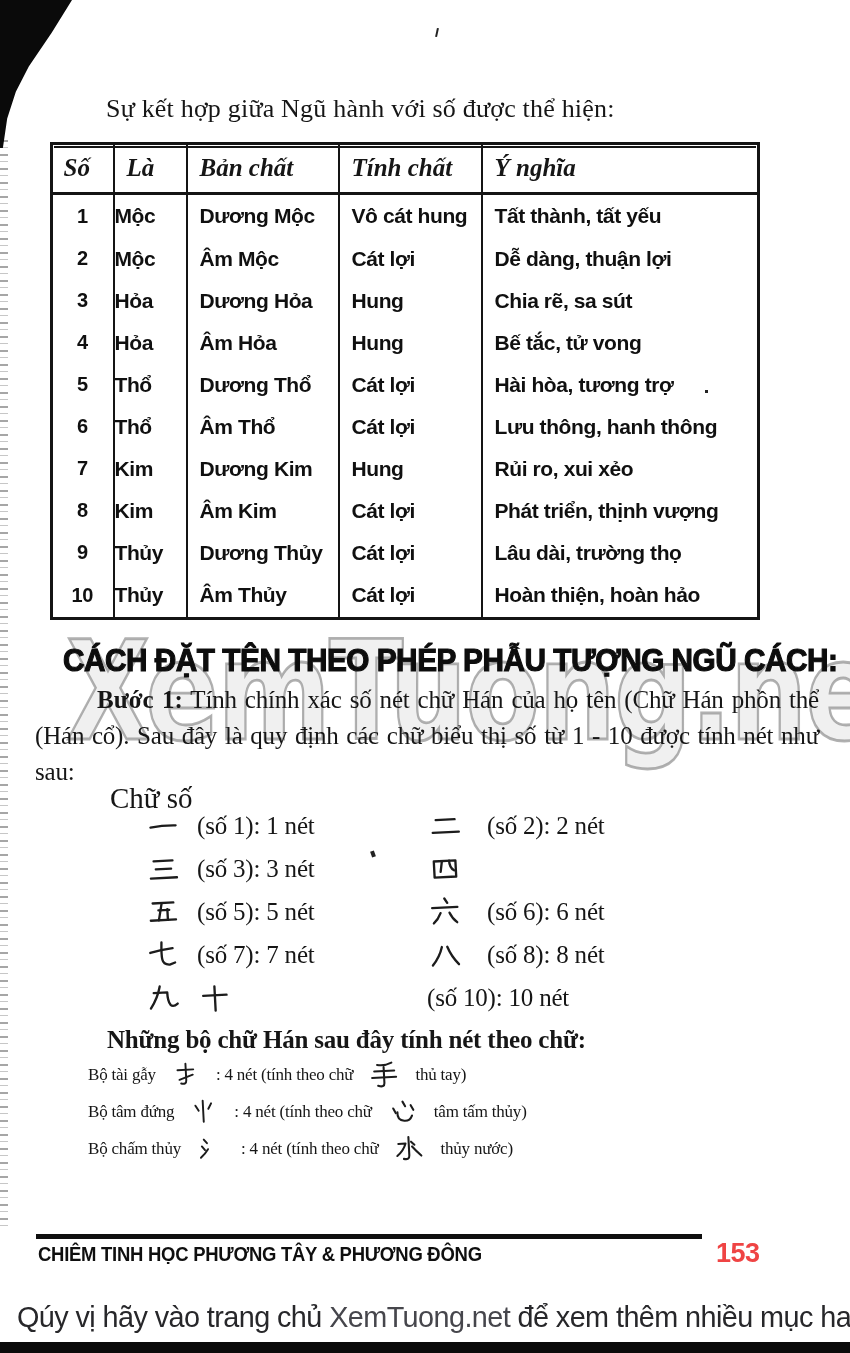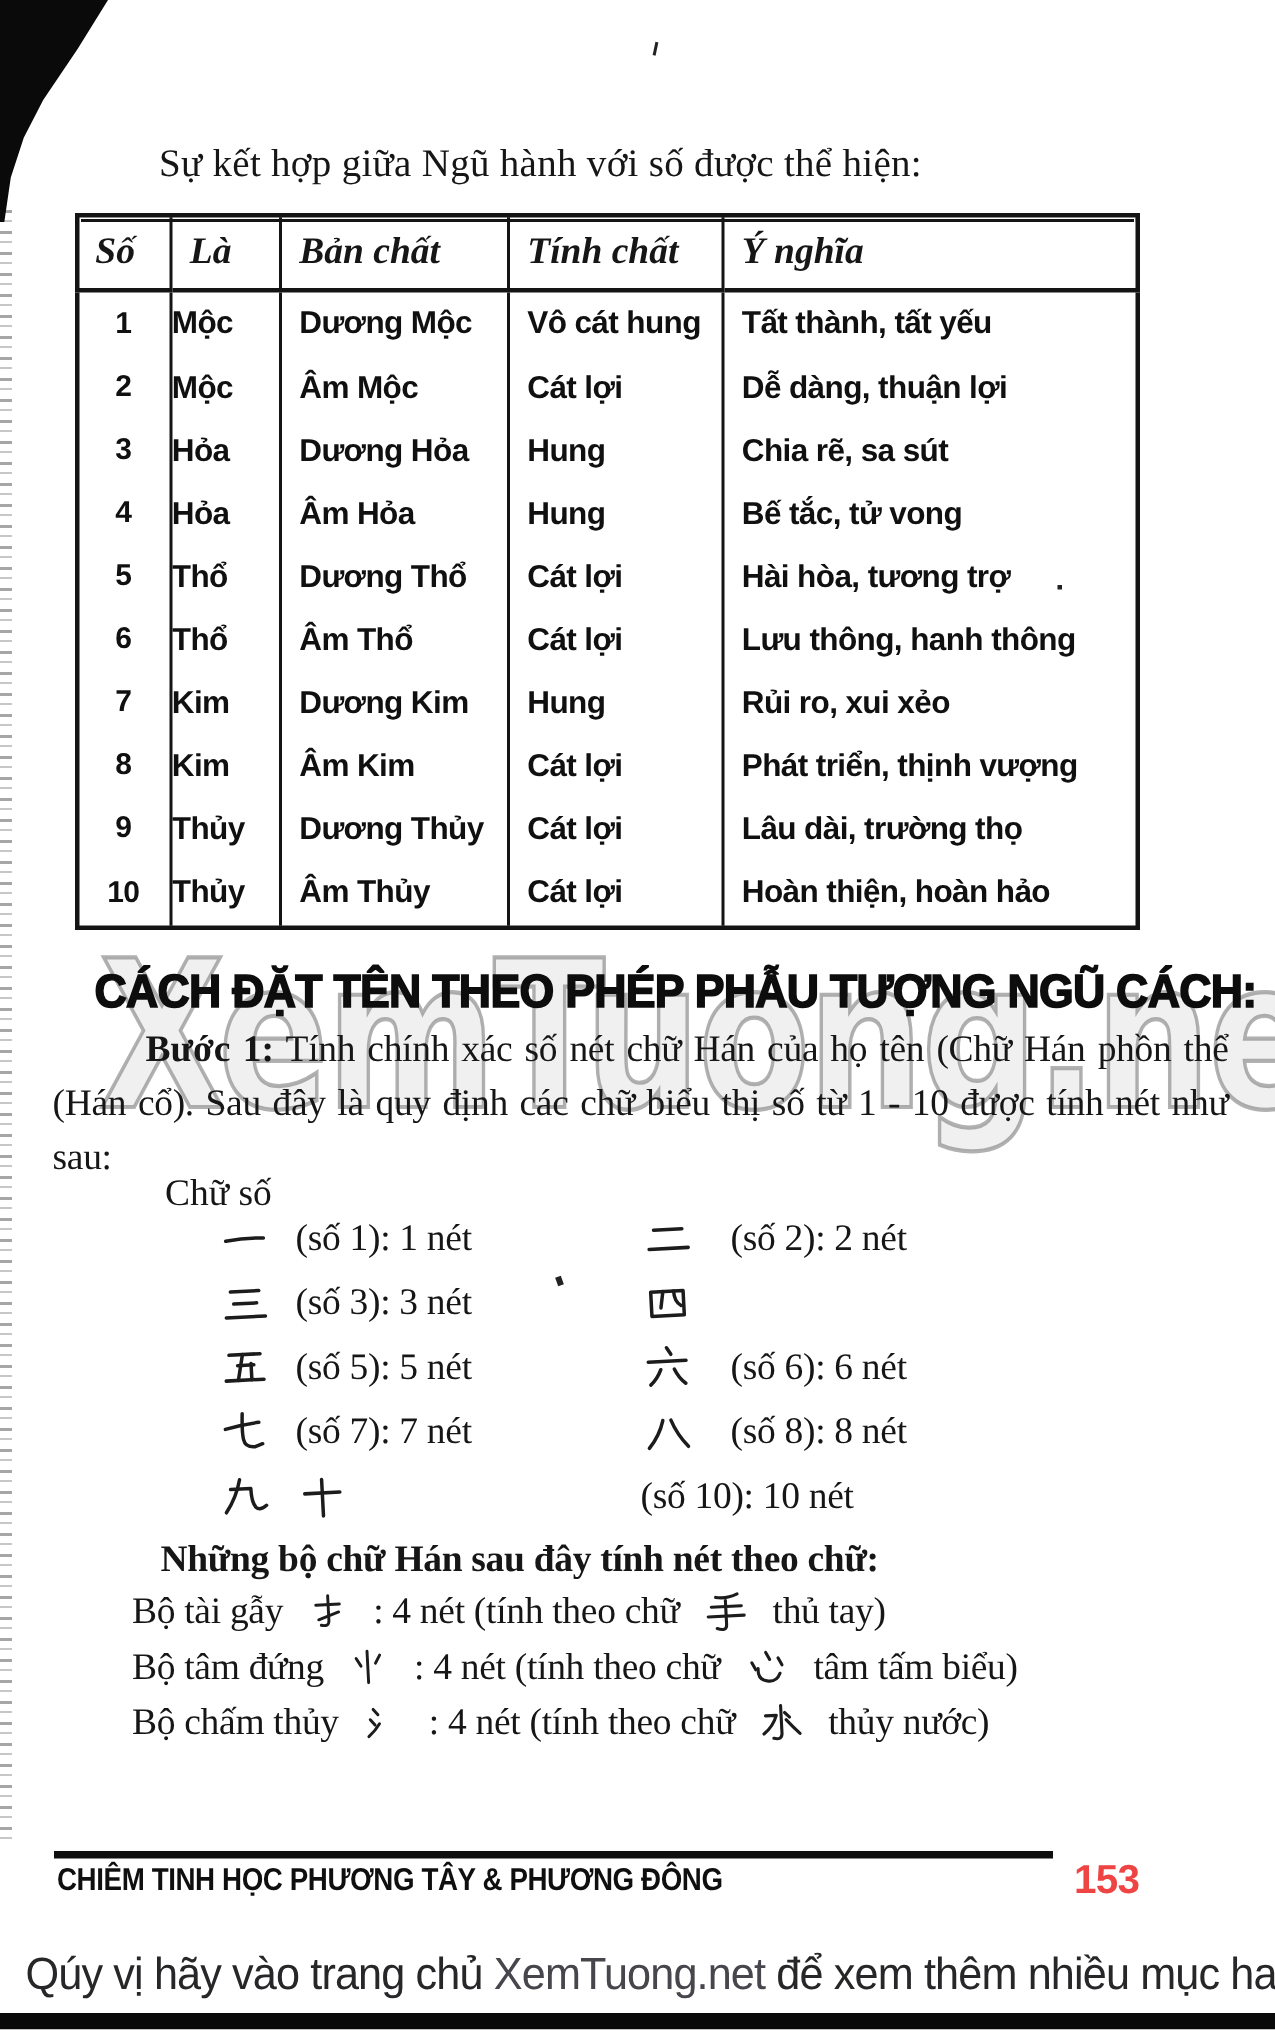--- a/index.html
+++ b/index.html
@@ -59,32 +59,32 @@
     left:63px;top:643px;font-family:"Liberation Sans","DejaVu Sans",sans-serif;
     font-weight:bold;font-size:31px;letter-spacing:-.5px;color:#0d0d0d;
     -webkit-text-stroke:1.1px #0d0d0d;white-space:nowrap;
     transform:scaleX(.96);transform-origin:left top;
   }
   .para{
     left:35px;top:682px;width:784px;font-size:25px;line-height:36px;
     text-align:justify;text-indent:62px;letter-spacing:-.2px;
   }
   .para b{letter-spacing:0;}
-  .list-label{left:110px;top:782px;font-size:25px;}
+  .list-label{left:110px;top:782px;font-size:29px;}
   
   .numbers{left:145px;top:804px;width:640px;}
   .num-row{display:grid;grid-template-columns:52px 230px 60px auto;align-items:center;height:43px;}
   .num-label{font-size:25px;letter-spacing:-.2px;white-space:nowrap;}
   svg.hanzi{display:inline-block;vertical-align:-6px;}
   svg.hanzi path{fill:none;stroke:#1c1c1c;stroke-width:2.6;stroke-linecap:round;stroke-linejoin:round;}
   .num-glyph,.rad-glyph{transform:rotate(-3deg);}
   
   .radicals-heading{left:107px;top:1026px;font-size:25px;font-weight:bold;letter-spacing:-.2px;white-space:nowrap;}
   .radicals{left:88px;top:1056px;width:720px;}
-  .rad-row{height:37px;font-size:25px;letter-spacing:-.2px;white-space:nowrap;display:flex;align-items:center;gap:15px;}
+  .rad-row{height:37px;font-size:17px;letter-spacing:-.2px;white-space:nowrap;display:flex;align-items:center;gap:15px;}
   
   .footer-rule{left:36px;top:1234px;width:666px;height:5px;background:#0f0f0f;}
   .book-title{
     left:38px;top:1242px;font-family:"Liberation Sans","DejaVu Sans",sans-serif;
     font-weight:bold;font-size:21px;letter-spacing:-.3px;white-space:nowrap;
     transform:scaleX(.88);transform-origin:left top;color:#0f0f0f;
   }
   .page-number{
     left:716px;top:1238px;font-family:"Liberation Sans","DejaVu Sans",sans-serif;
     font-weight:bold;font-size:27px;letter-spacing:-.5px;color:#ef4444;
@@ -298,21 +298,21 @@
         <path d="M9 11 L13 18"></path>
         <path d="M30 9 L26 16"></path>
       </svg>
       <span>: 4 nét (tính theo chữ</span>
       <svg viewBox="0 0 40 40" width="32" height="32" class="hanzi rad-glyph" aria-label="心">
         <path d="M8 15 L11 21"></path>
         <path d="M13 20 Q12 30 21 31 Q28 32 31 25"></path>
         <path d="M20 7 L23 13"></path>
         <path d="M30 12 L33 18"></path>
       </svg>
-      <span>tâm tấm biểu)</span>
+      <span>tâm tấm thủy)</span>
     </div>
     <div class="rad-row">
       <span>Bộ chấm thủy</span>
       <svg viewBox="0 0 40 40" width="30" height="30" class="hanzi rad-glyph" aria-label="氵">
         <path d="M11 7 L15 12"></path>
         <path d="M8 16 L12 21"></path>
         <path d="M6 31 Q12 26 16 20"></path>
       </svg>
       <span>: 4 nét (tính theo chữ</span>
       <svg viewBox="0 0 40 40" width="32" height="32" class="hanzi rad-glyph" aria-label="水">

